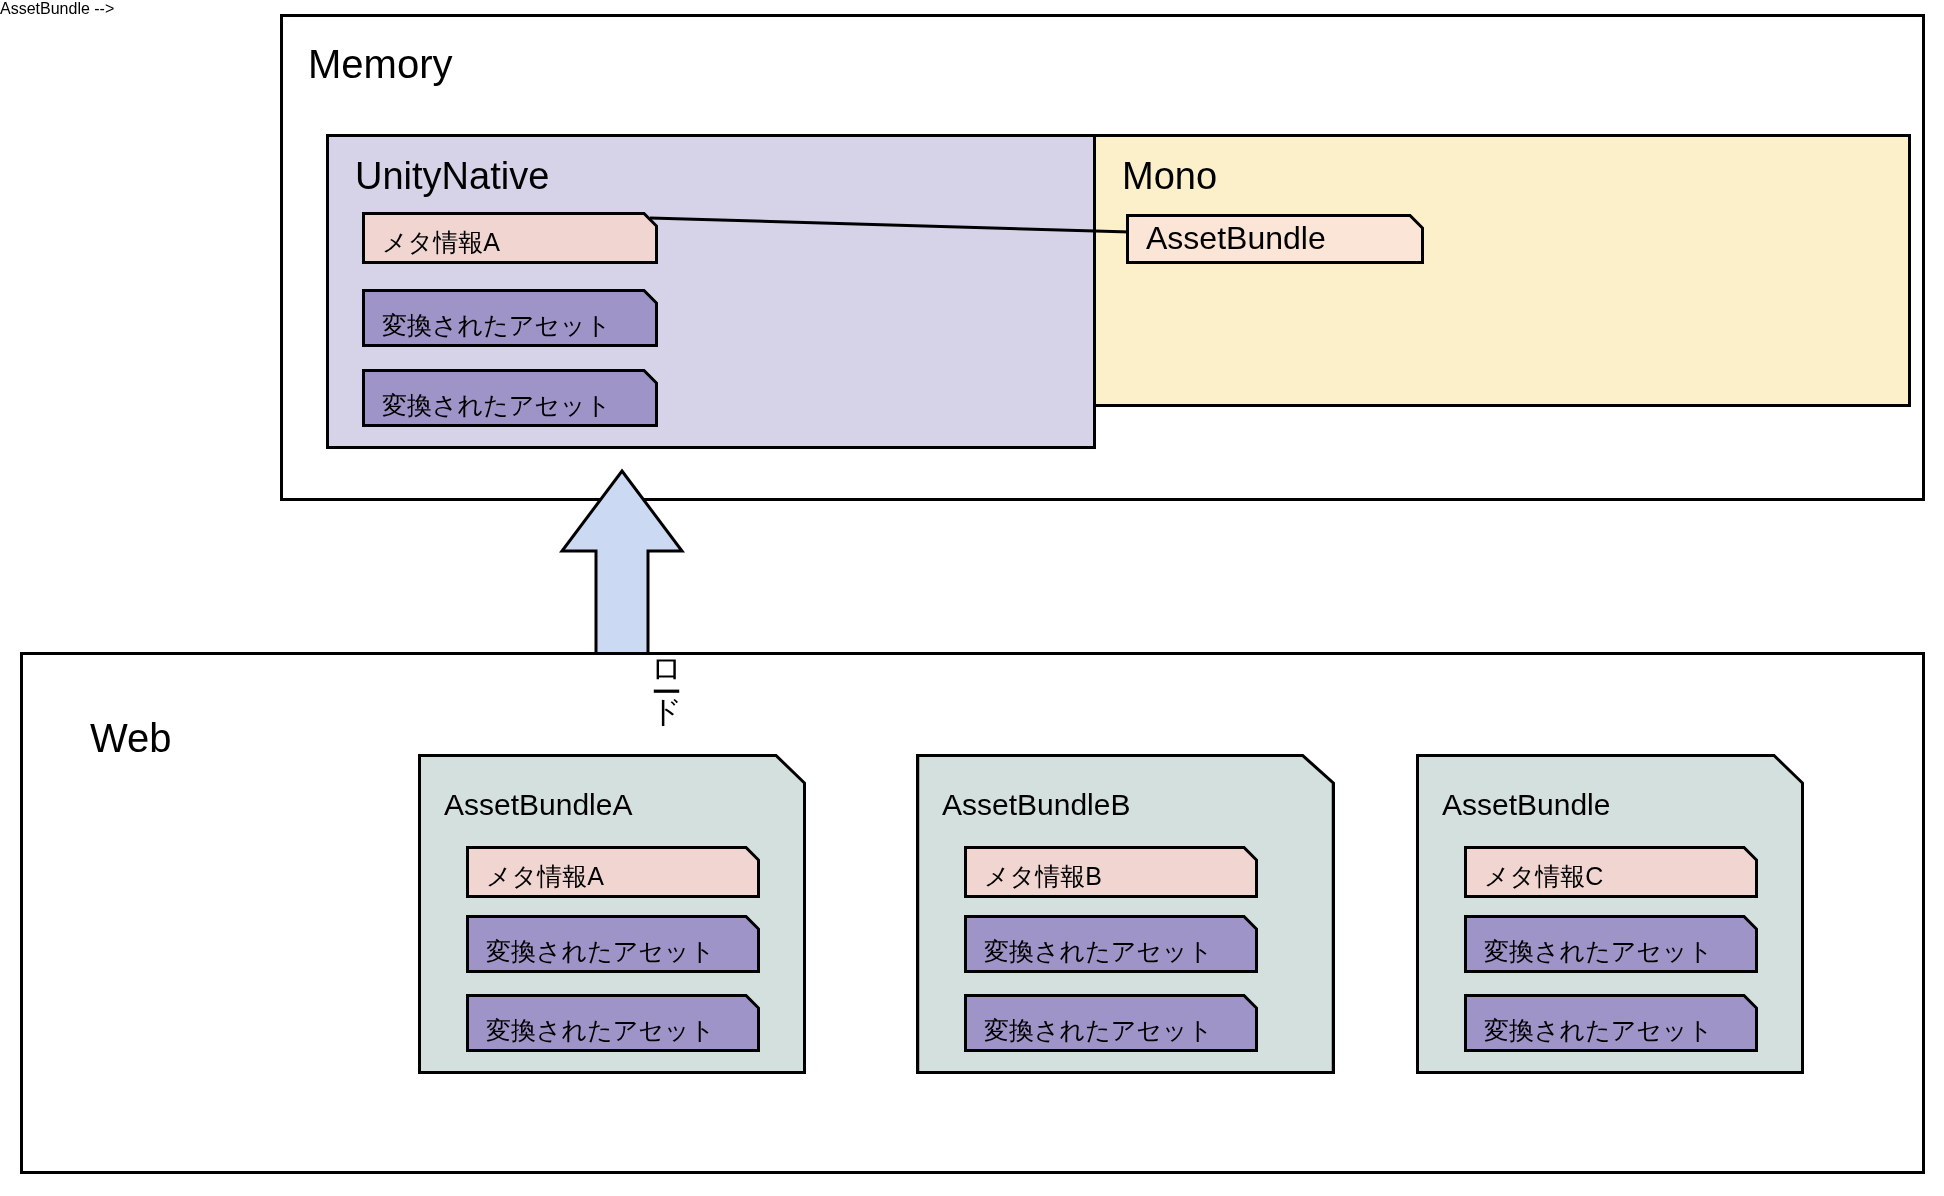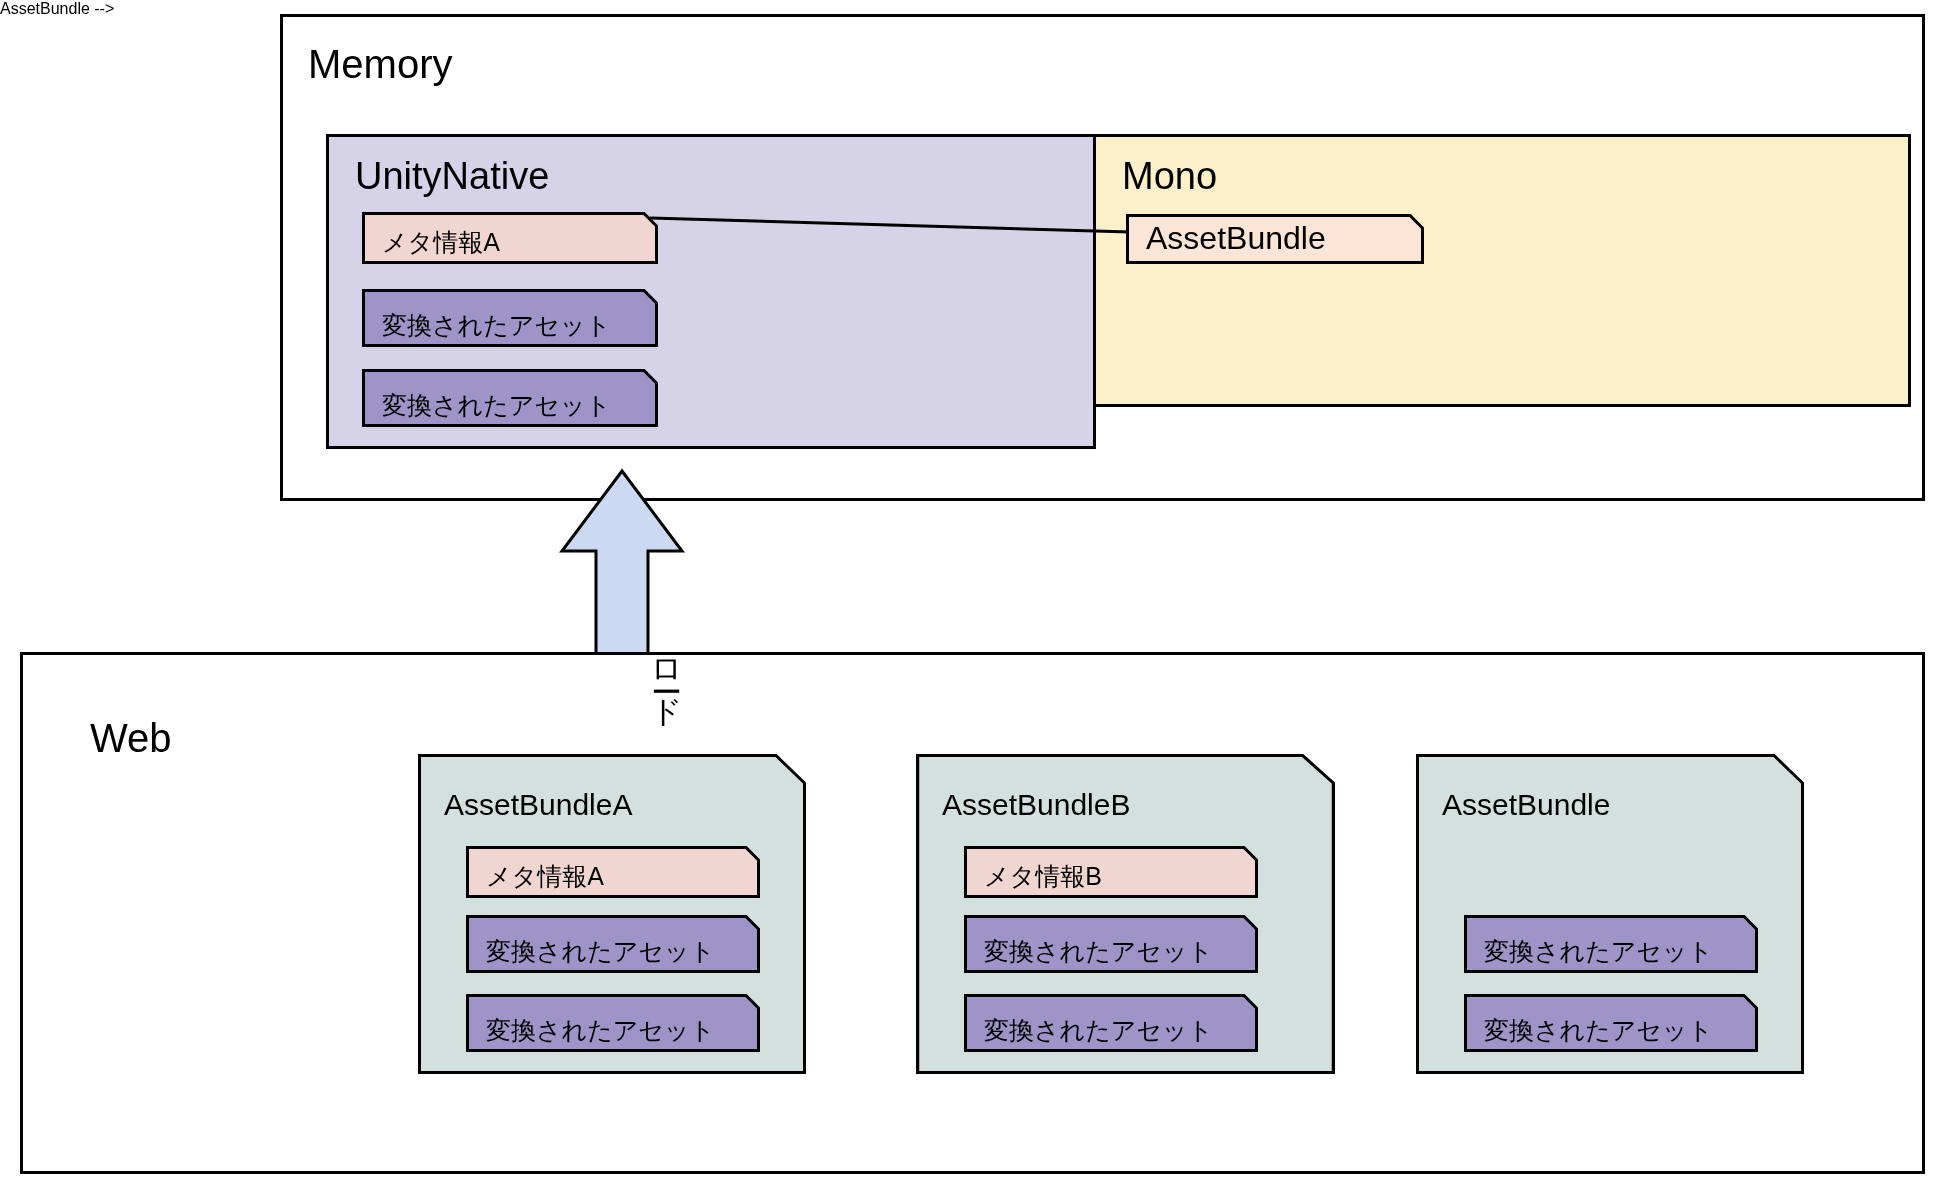--- a/index.html
+++ b/index.html
@@ -318,20 +318,26 @@
     </div>
   </div>
 
   
   <div class="bundle-card" id="bundle-c">
     <svg class="card-shape" viewBox="0 0 388 330" preserveAspectRatio="none">
       <path d="M1.5,1.5 L358,1.5 L386.5,30 L386.5,328.5 L1.5,328.5 Z" fill="#d3e0dd" stroke="#000000" stroke-width="3"></path>
     </svg>
     <div class="bundle-title">AssetBundle</div>
 
+    <div class="note bundle-note n0">
+      <svg class="note-svg" viewBox="0 0 294 52" preserveAspectRatio="none">
+        <path d="M1.5,1.5 L280,1.5 L292.5,14 L292.5,50.5 L1.5,50.5 Z" fill="#f0d5d0" stroke="#000000" stroke-width="3"></path>
+      </svg>
+      <span class="note-label">メタ情報C</span>
+    </div>
 
     <div class="note bundle-note n1">
       <svg class="note-svg" viewBox="0 0 294 58" preserveAspectRatio="none">
         <path d="M1.5,1.5 L280,1.5 L292.5,14 L292.5,56.5 L1.5,56.5 Z" fill="#9f94c8" stroke="#000000" stroke-width="3"></path>
       </svg>
       <span class="note-label">変換されたアセット</span>
     </div>
 
     <div class="note bundle-note n2">
       <svg class="note-svg" viewBox="0 0 294 58" preserveAspectRatio="none">

